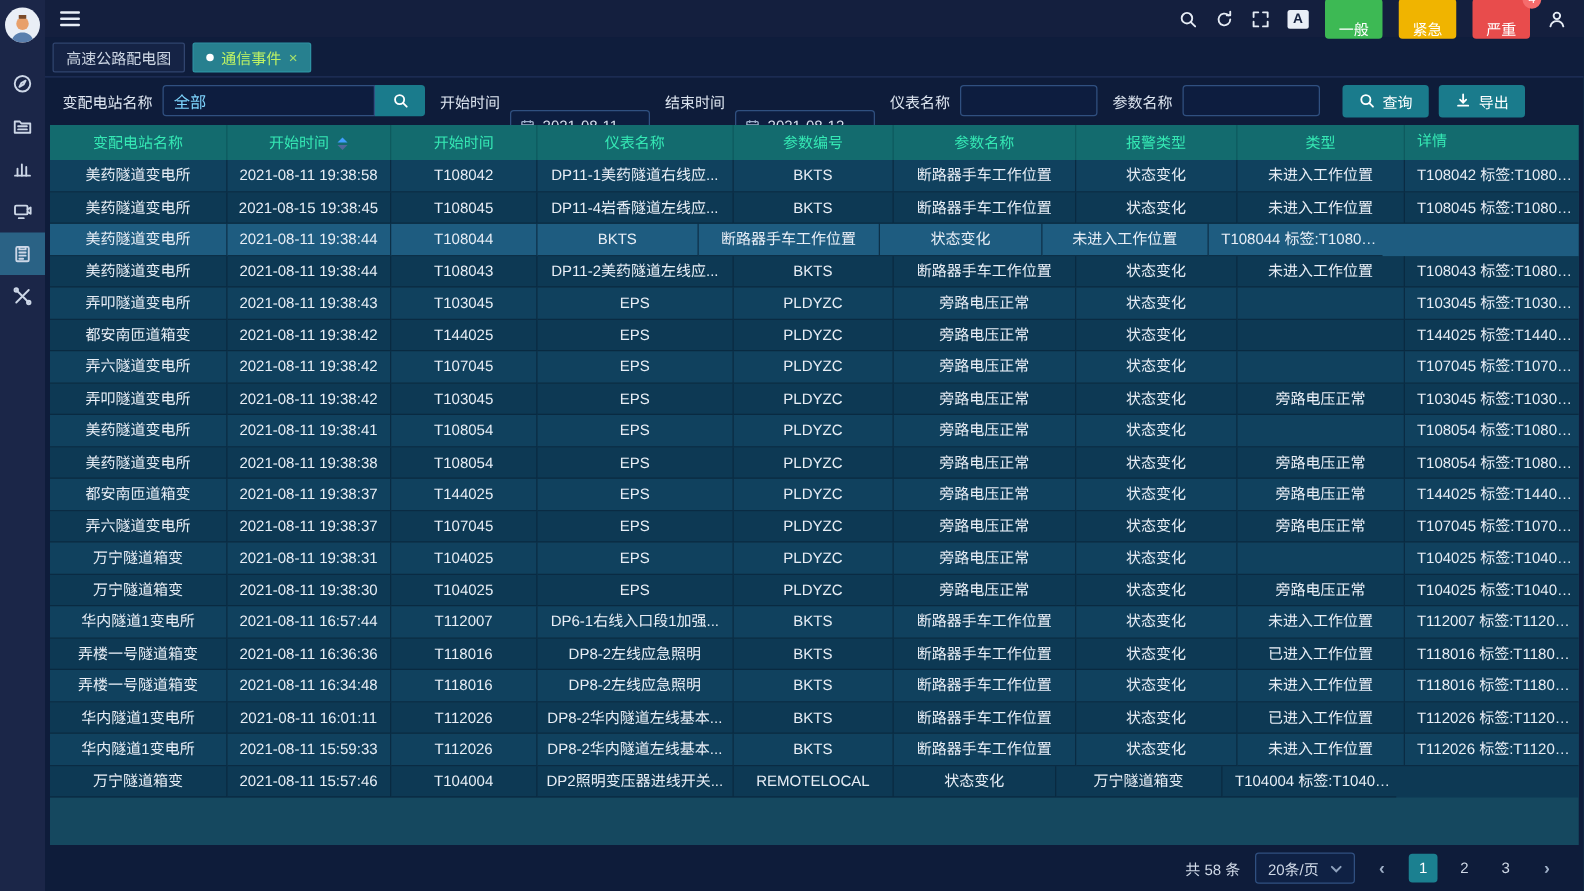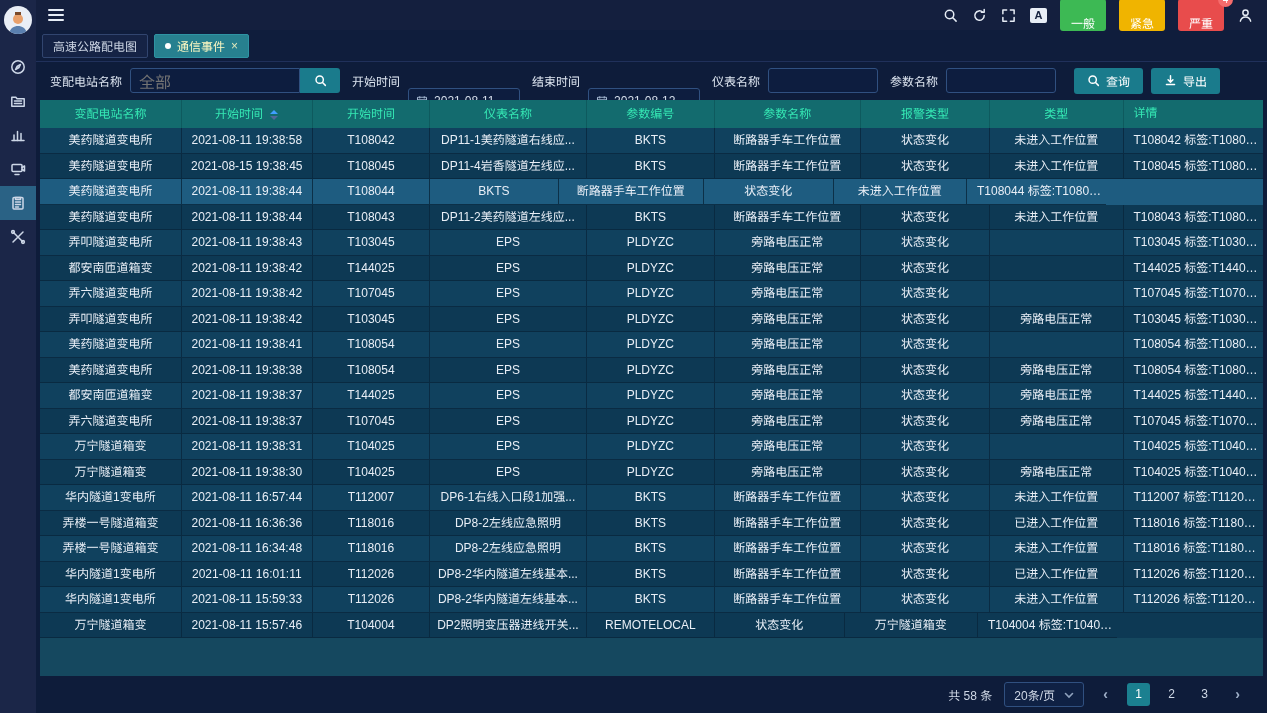--- a/index.html
+++ b/index.html
@@ -23,28 +23,28 @@
   .top-right { display:flex; align-items:center; gap:13px; }
   .t-icon { width:16px; height:16px; cursor:pointer; display:flex; align-items:center; justify-content:center; }
   .t-icon svg { width:15px; height:15px; stroke:#e6ecf5; fill:none; stroke-width:1.6; stroke-linecap:round; stroke-linejoin:round; }
   .font-ico { width:17px; height:15px; background:#e9eef6; color:#16223f; border-radius:2px; font-size:11px; font-weight:bold; line-height:15px; text-align:center; cursor:pointer; }
   .badge { position:relative; height:18px; line-height:18px; padding:16px 11px; border-radius:3px; color:#fff; cursor:pointer; white-space:nowrap; }
   .badge-count { position:absolute; top:-7px; right:-9px; min-width:15px; height:15px; padding:0 2px; background:#f56c6c; border-radius:8px; font-size:10px; line-height:15px; text-align:center; color:#fff; }
 
   
   .tabbar { height:32px; flex:0 0 32px; background:#0f1d3c; border-bottom:1px solid #20305a; display:flex; align-items:center; gap:6px; padding:0 6px; }
   .tab { height:24px; display:flex; align-items:center; gap:6px; padding:0 10px; border:1px solid #31456f; background:#152345; color:#cdd6e4; border-radius:2px; cursor:pointer; white-space:nowrap; }
-  .tab.active { background:#27808f; border-color:#2e93a3; color:#fef9c3; }
+  .tab.active { background:#27808f; border-color:#2e93a3; color:#bef264; }
   .tab .dot { width:6px; height:6px; border-radius:50%; background:#fff; }
   .tab .close { font-size:12px; opacity:.85; cursor:pointer; }
 
   
   .filterbar { height:37px; flex:0 0 37px; display:flex; align-items:center; gap:8px; padding:0 10px; color:#dde5f0; }
   .f-label { margin-left:4px; white-space:nowrap; }
-  .inp { height:25px; background:#0d1d3f; border:1px solid #305080; border-radius:3px; color:#737373; font-size:16px; padding:0 8px; outline:none; }
+  .inp { height:25px; background:#0d1d3f; border:1px solid #305080; border-radius:3px; color:#7dd3fc; font-size:13px; padding:0 8px; outline:none; }
   .station-group { display:flex; }
   .station-group .inp { width:170px; border-radius:3px 0 0 3px; }
   .mini-search { width:40px; height:25px; background:#1a7b8c; border:none; border-radius:0 3px 3px 0; cursor:pointer; display:flex; align-items:center; justify-content:center; }
   .mini-search svg, .btn svg { width:13px; height:13px; stroke:#fff; fill:none; stroke-width:1.8; stroke-linecap:round; }
   .date-box { width:112px; height:25px; background:#0d1d3f; border:1px solid #305080; border-radius:3px; display:flex; align-items:center; gap:6px; padding:0 7px; color:#d6dfec; cursor:pointer;margin-top:40px; }
   .date-box svg { width:12px; height:12px; stroke:#9fb2cc; fill:none; stroke-width:1.4; }
   .small-inp { width:110px; }
   .btn { height:26px; padding:0 13px; background:#1a7b8c; color:#fff; border:none; border-radius:3px; font-size:12px; display:flex; align-items:center; gap:6px; cursor:pointer; white-space:nowrap; }
 
   

